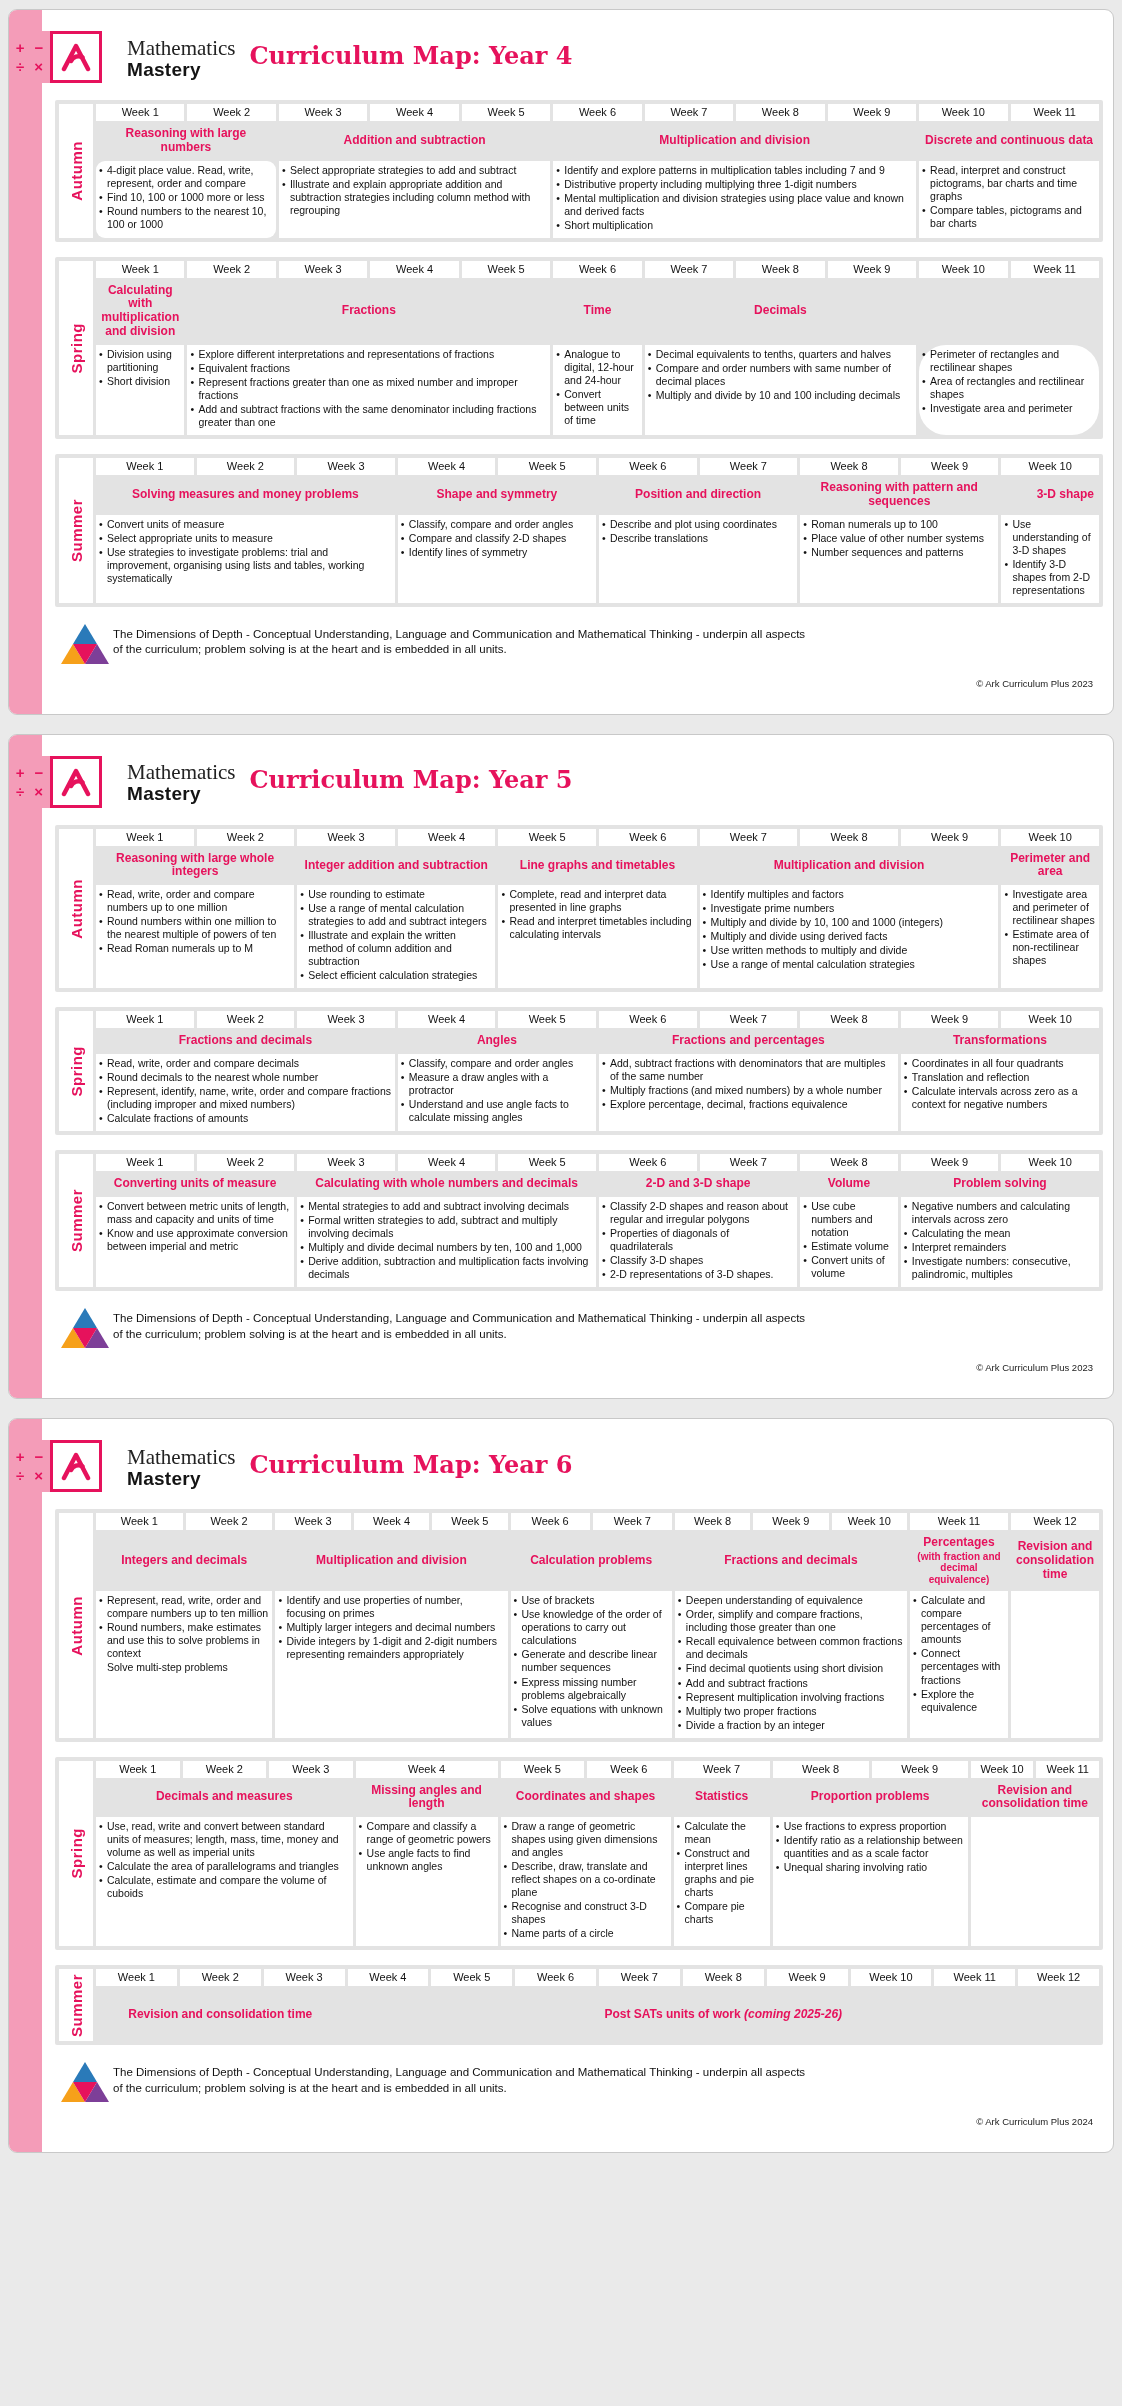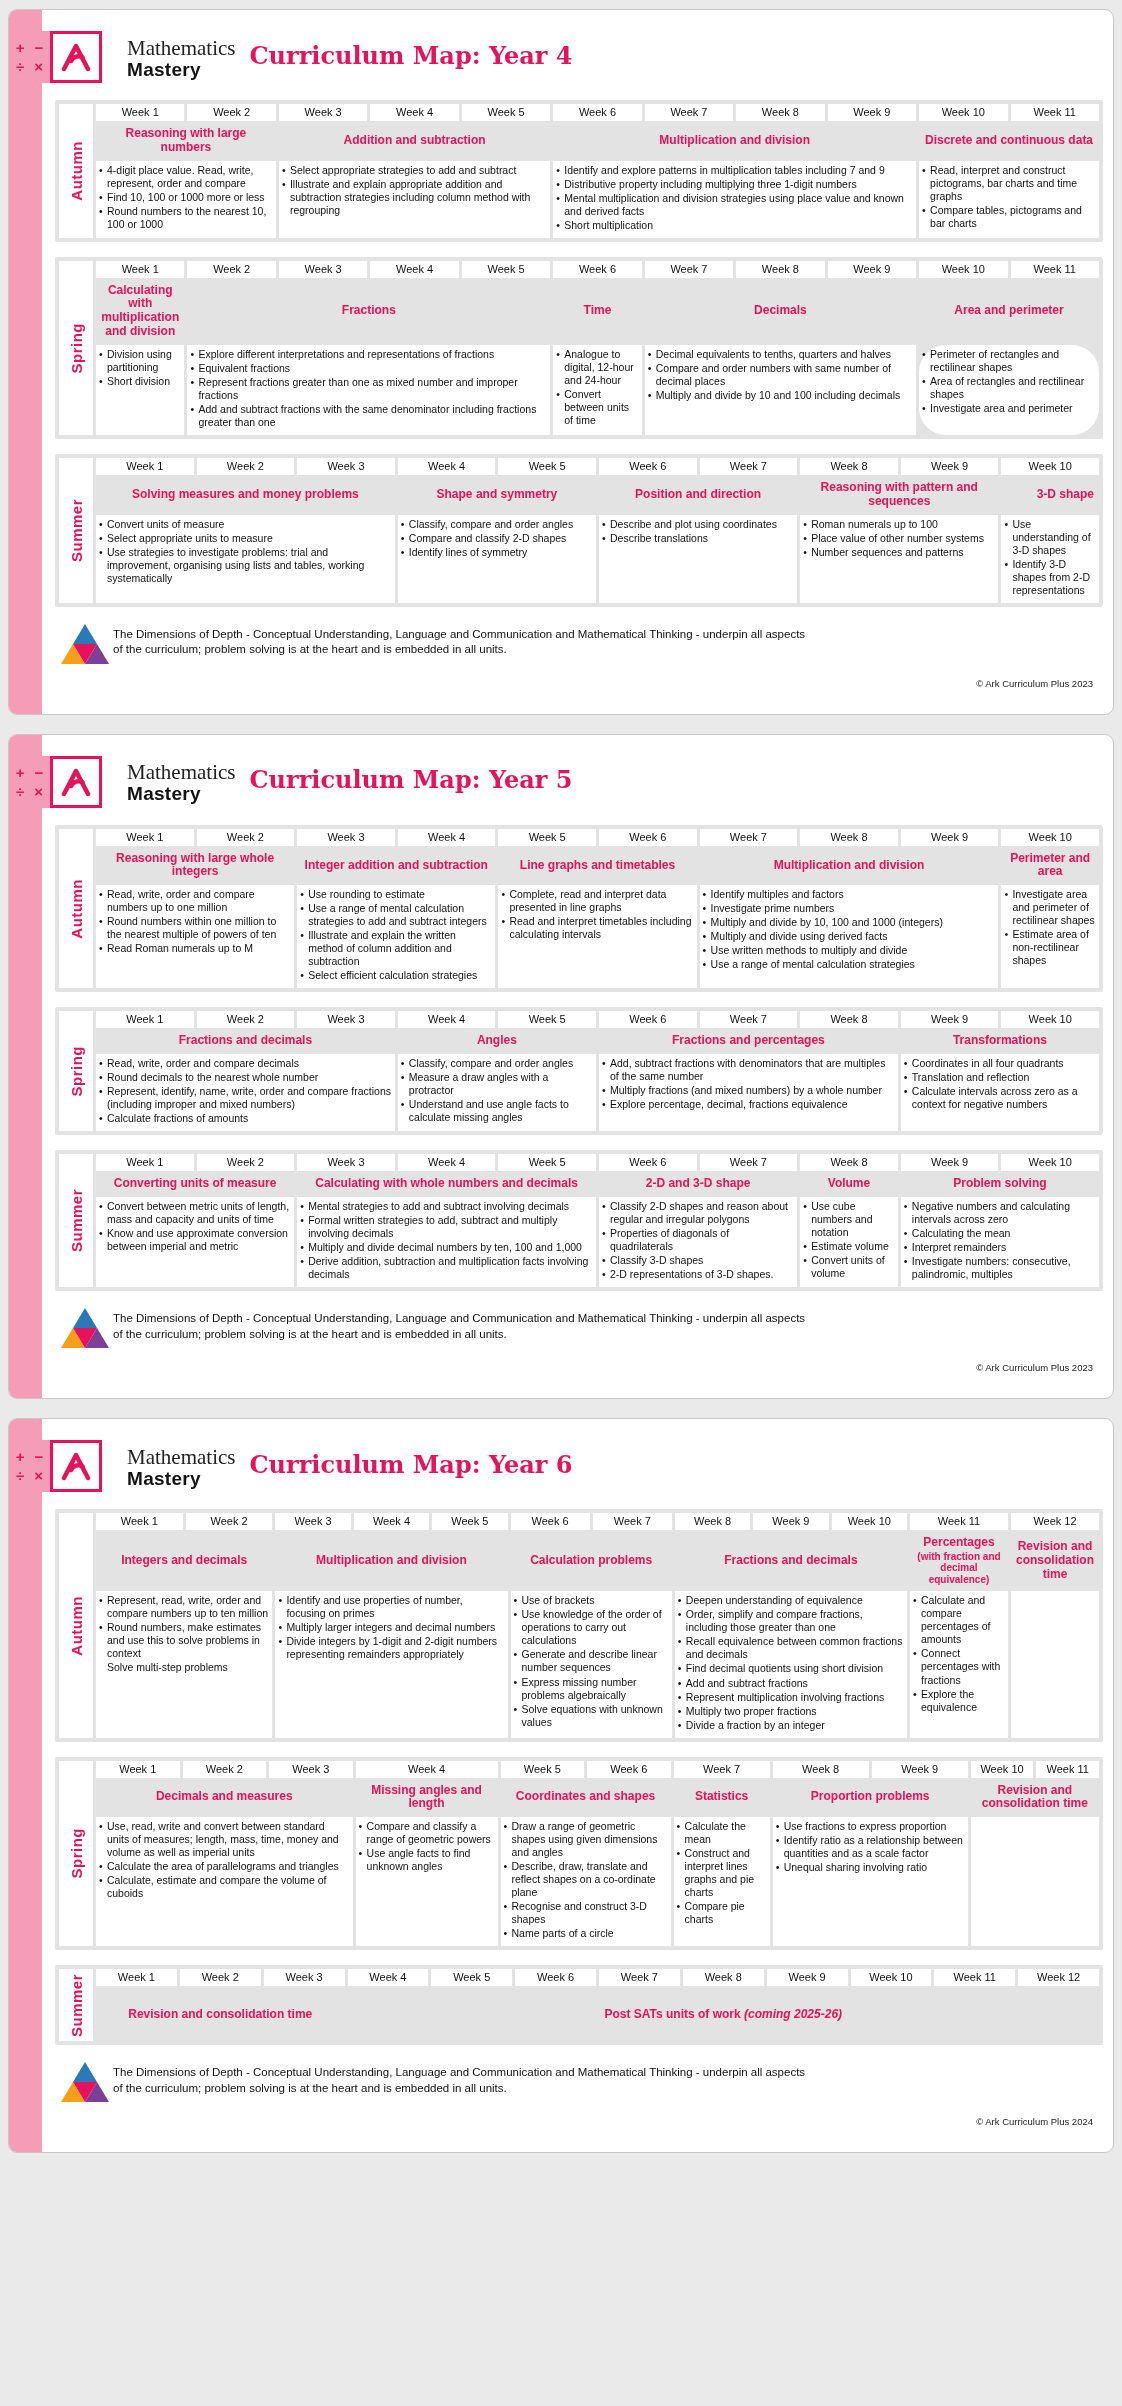--- a/index.html
+++ b/index.html
@@ -80,21 +80,21 @@
         <div class="wk" style="grid-column: 6;">Week 5</div>
         <div class="wk" style="grid-column: 7;">Week 6</div>
         <div class="wk" style="grid-column: 8;">Week 7</div>
         <div class="wk" style="grid-column: 9;">Week 8</div>
         <div class="wk" style="grid-column: 10;">Week 9</div>
         <div class="wk" style="grid-column: 11;">Week 10</div>
         <div class="wk" style="grid-column: 12;">Week 11</div>
         <div class="ut" style="grid-area: 2 / 2 / auto / span 2;">
           <div>Reasoning with large numbers</div>
         </div>
-        <div class="ub" style="grid-area: 3 / 2 / auto / span 2;">
+        <div class="ub" style="grid-area: 3 / 2 / auto / span 2; border-radius: 9px;">
           <ul>
             <li>4-digit place value. Read, write, represent, order and compare</li>
             <li>Find 10, 100 or 1000 more or less</li>
             <li>Round numbers to the nearest 10, 100 or 1000</li>
           </ul>
         </div>
         <div class="ut" style="grid-area: 2 / 4 / auto / span 3;">
           <div>Addition and subtraction</div>
         </div>
         <div class="ub" style="grid-area: 3 / 4 / auto / span 3;">
@@ -170,23 +170,20 @@
         </div>
         <div class="ut" style="grid-area: 2 / 8 / auto / span 3;">
           <div>Decimals</div>
         </div>
         <div class="ub" style="grid-area: 3 / 8 / auto / span 3;">
           <ul>
             <li>Decimal equivalents to tenths, quarters and halves</li>
             <li>Compare and order numbers with same number of decimal places</li>
             <li>Multiply and divide by 10 and 100 including decimals</li>
           </ul>
-        </div>
-        <div class="ut" style="grid-area: 2 / 11 / auto / span 2;">
-          <div>Area and perimeter</div>
         </div>
         <div class="ub" style="grid-area: 3 / 11 / auto / span 2; border-radius: 27px;">
           <ul>
             <li>Perimeter of rectangles and rectilinear shapes</li>
             <li>Area of rectangles and rectilinear shapes</li>
             <li>Investigate area and perimeter</li>
           </ul>
         </div>
       </div>
       <div class="term" style="grid-template-columns: 34px repeat(10, 1fr);">

